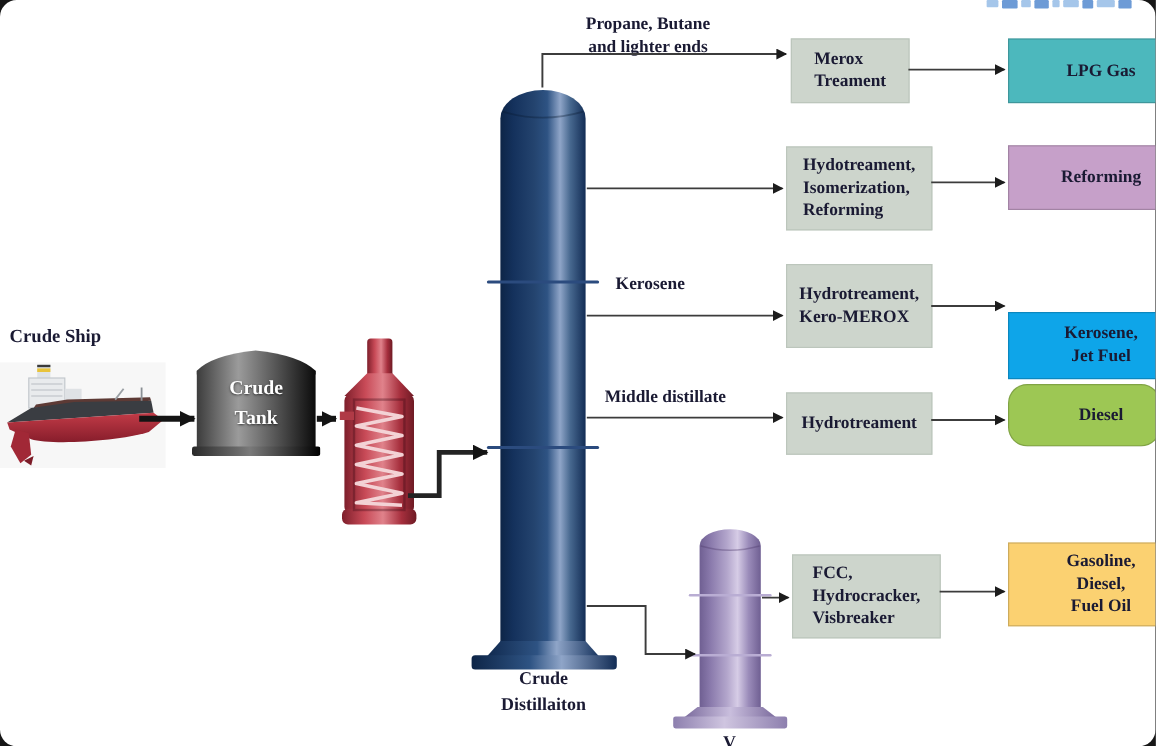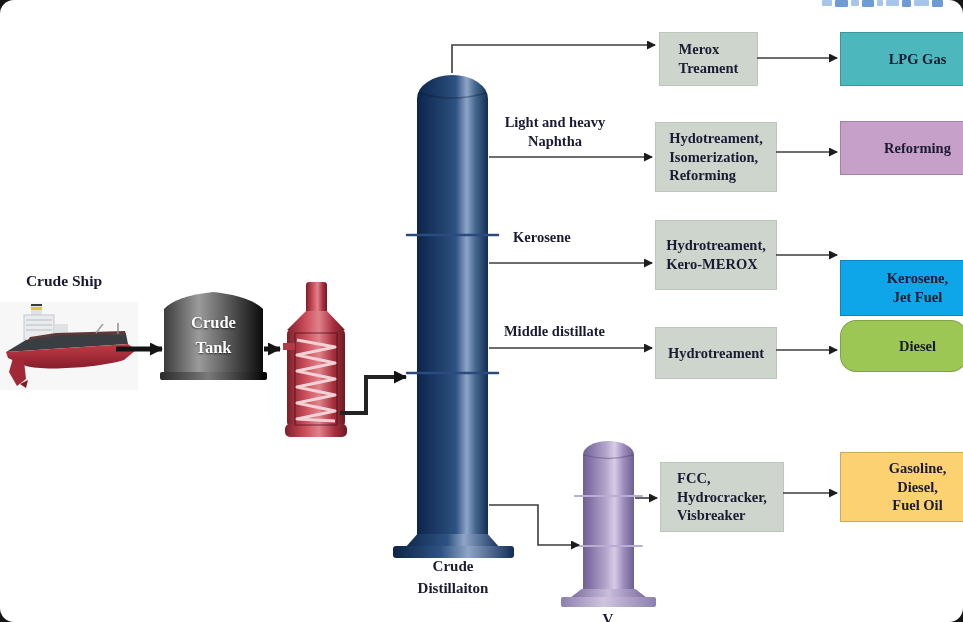--- a/index.html
+++ b/index.html
@@ -51,21 +51,21 @@
     border-radius:2px;
     background:linear-gradient(90deg,#8d7fae,#cfc5e0 45%,#8d7fae);
   }
   .tank-label {
     position:absolute; left:165px; top:311px; width:97px; text-align:center;
     color:#ffffff; font-size:16.5px; line-height:1.5; white-space:pre-line; z-index:3;
     text-shadow:0 1px 2px rgba(0,0,0,0.65);
   }
   .col-label { position:absolute; left:395px; top:556px; width:116px; text-align:center;
     font-size:15px; line-height:1.45; white-space:pre-line; z-index:3; }
-  .ship-label { position:absolute; left:8px; top:272px; width:112px; text-align:center; font-size:15.5px; z-index:3; }
+  .ship-label { position:absolute; left:8px; top:272px; width:112px; text-align:left; font-size:15.5px; z-index:3; }
   .vac-cropped { position:absolute; left:588px; top:611px; width:40px; height:11px; overflow:hidden;
     text-align:center; font-size:15px; z-index:3; }
   .wm { position:absolute; left:822px; top:0; width:128px; height:8px; overflow:hidden;
     display:flex; gap:3px; align-items:flex-start; z-index:3; }
   .wm span { display:inline-block; height:6px; border-radius:1px; background:#a5c6ea; }
   .wm span.d { background:#6d9bd6; height:7px; }
   .connectors { position:absolute; left:0; top:0; z-index:5; pointer-events:none; }
 </style>
 </head>
 <body>
@@ -161,22 +161,22 @@
   <div class="col-crude-taper"></div>
   <div class="col-crude-flange"></div>
   <div class="col-label">Crude
 Distillaiton</div>
 
   <div class="col-vac"></div>
   <div class="col-vac-taper"></div>
   <div class="col-vac-flange"></div>
   <div class="vac-cropped">V</div>
 
-  <div class="lbl" style="left:475px;top:113px;width:160px">Light and heavy
-Naphtha</div>
+  <div class="lbl" style="left:460px;top:11px;width:160px">Propane, Butane
+and lighter ends</div>
   <div class="lbl" style="left:483px;top:228px;width:122px;text-align:left;padding-left:30px;box-sizing:border-box">Kerosene</div>
   <div class="lbl" style="left:482px;top:322px;width:145px">Middle distillate</div>
 
   <div class="pbox" style="left:659px;top:32px;width:97px;height:52px">Merox
 Treament</div>
   <div class="pbox" style="left:655px;top:122px;width:120px;height:68px">Hydotreament,
 Isomerization,
 Reforming</div>
   <div class="pbox" style="left:655px;top:220px;width:120px;height:68px">Hydrotreament,
 Kero-MEROX</div>

